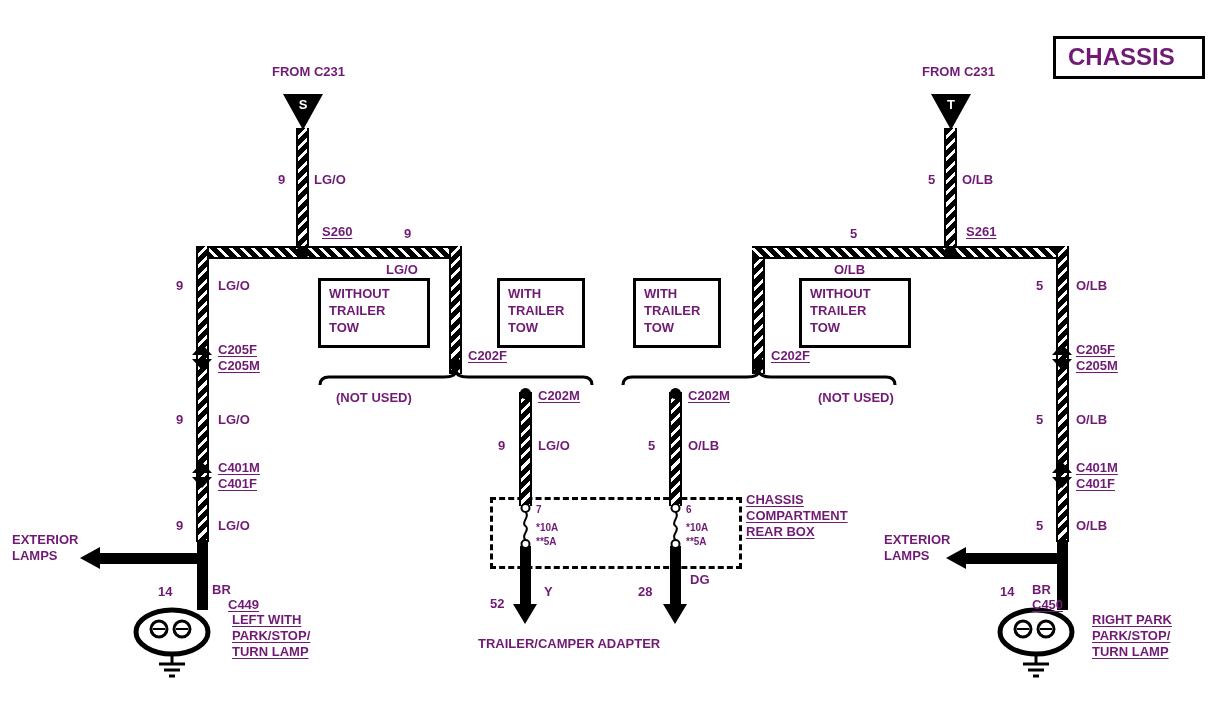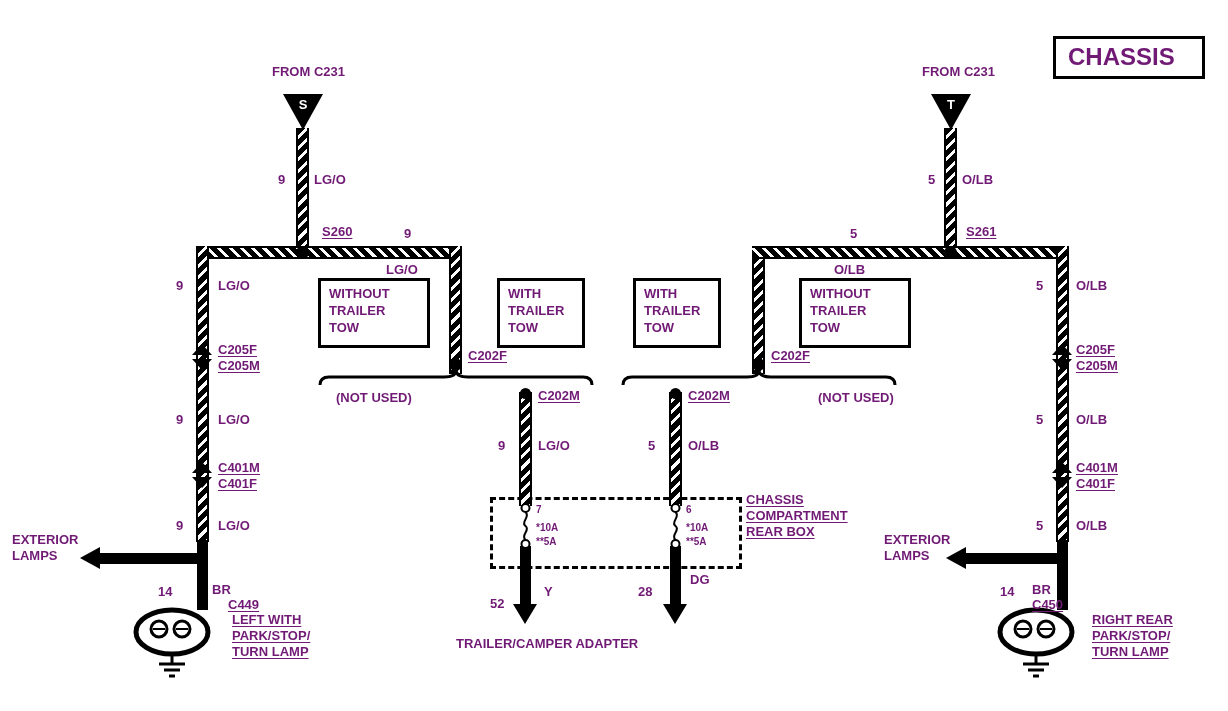--- a/index.html
+++ b/index.html
@@ -142,21 +142,21 @@
   <div class="lbl und" style="left:746px;top:524px">REAR BOX</div>
 
   <div class="solidV" style="left:520px;top:546px;height:60px"></div>
   <div class="arrowD" style="left:513px;top:604px"></div>
   <div class="lbl" style="left:490px;top:596px">52</div>
   <div class="lbl" style="left:544px;top:584px">Y</div>
   <div class="solidV" style="left:670px;top:546px;height:60px"></div>
   <div class="arrowD" style="left:663px;top:604px"></div>
   <div class="lbl" style="left:638px;top:584px">28</div>
   <div class="lbl" style="left:690px;top:572px">DG</div>
-  <div class="lbl" style="left:456px;top:636px">TRAILER/CAMPER ADAPTER</div>
+  <div class="lbl" style="left:478px;top:636px">TRAILER/CAMPER ADAPTER</div>
 
   <div class="box" style="left:633px;top:278px;width:88px;height:70px">
     <div>WITH</div>
     <div>TRAILER</div>
     <div>TOW</div>
   </div>
   <div class="box" style="left:799px;top:278px;width:112px;height:70px">
     <div>WITHOUT</div>
     <div>TRAILER</div>
     <div>TOW</div>
@@ -222,17 +222,17 @@
     <ellipse cx="40" cy="26" rx="36" ry="22" fill="#fff" stroke="#000" stroke-width="5"></ellipse>
     <circle cx="27" cy="23" r="8" fill="none" stroke="#000" stroke-width="3"></circle>
     <circle cx="50" cy="23" r="8" fill="none" stroke="#000" stroke-width="3"></circle>
     <line x1="21" y1="23" x2="33" y2="23" stroke="#000" stroke-width="2"></line>
     <line x1="44" y1="23" x2="56" y2="23" stroke="#000" stroke-width="2"></line>
     <line x1="40" y1="48" x2="40" y2="58" stroke="#000" stroke-width="3"></line>
     <line x1="27" y1="58" x2="53" y2="58" stroke="#000" stroke-width="3"></line>
     <line x1="32" y1="64" x2="48" y2="64" stroke="#000" stroke-width="3"></line>
     <line x1="37" y1="70" x2="43" y2="70" stroke="#000" stroke-width="3"></line>
   </svg>
-  <div class="lbl und" style="left:1092px;top:612px">RIGHT REAR</div>
+  <div class="lbl und" style="left:1092px;top:612px">RIGHT PARK</div>
   <div class="lbl und" style="left:1092px;top:628px">PARK/STOP/</div>
   <div class="lbl und" style="left:1092px;top:644px">TURN LAMP</div>
 
 </div>
 
 </body></html>

